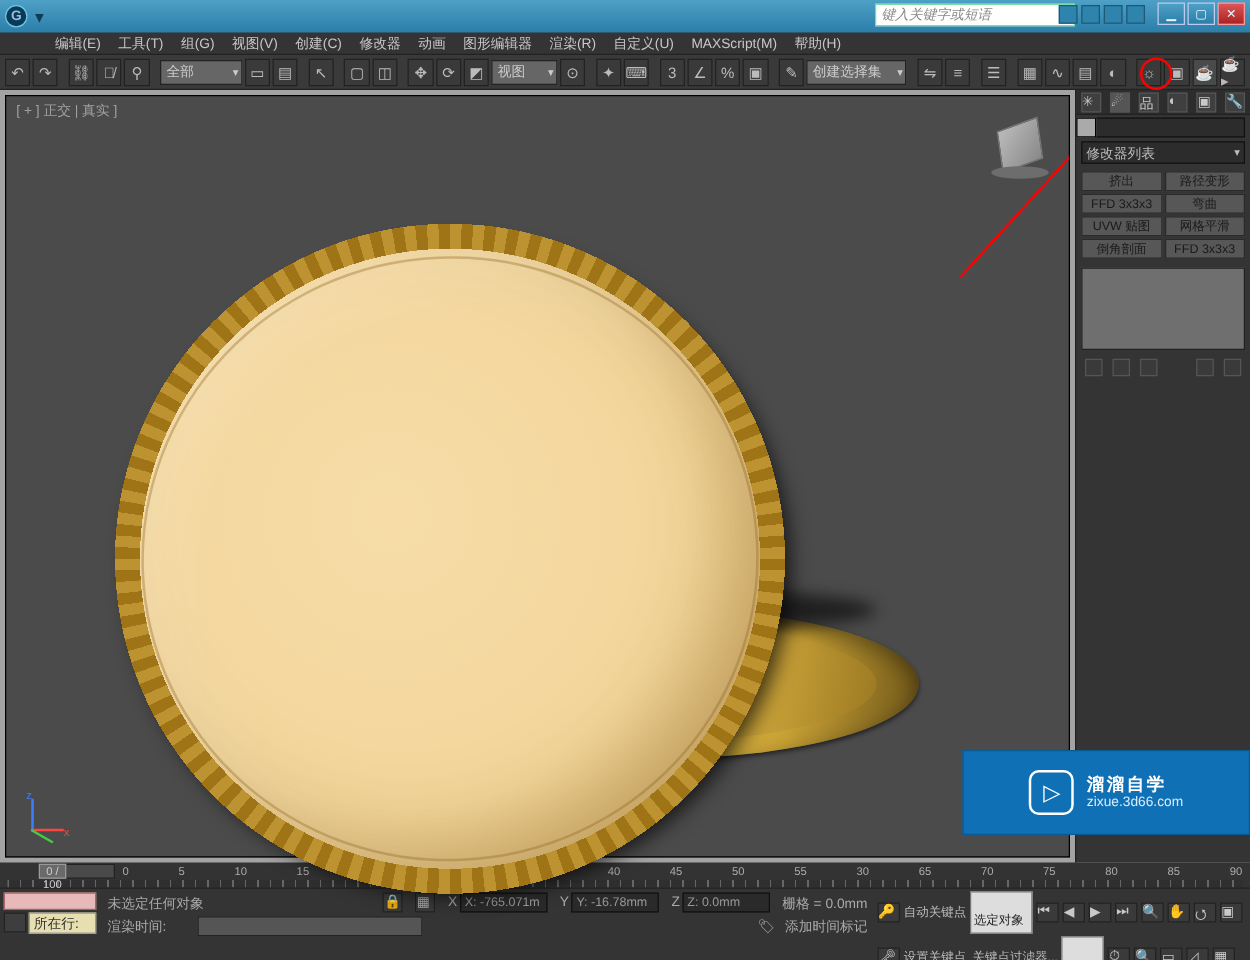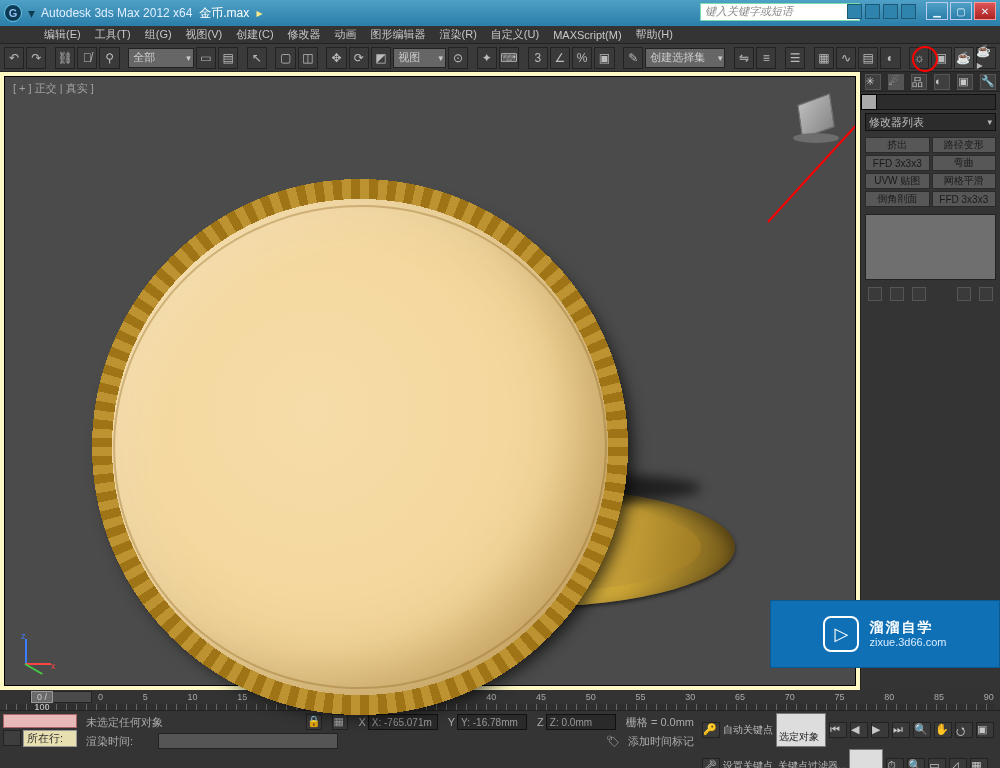--- a/index.html
+++ b/index.html
@@ -20,21 +20,21 @@
 .menubar span { padding: 1px 6px; color: #c8c8c8; font-size: 11px; cursor: default; }
 
 .maintool { height: 28px; background: #3a3a3a; display:flex; align-items:center; padding:0 4px; gap:2px; border-bottom:1px solid #222;position:relative;}
 .tbtn{width:22px;height:22px;background:#3a3a3a;border:1px solid #222;display:inline-flex;align-items:center;justify-content:center;color:#bbb;font-size:12px;}
 .tbtn.sq{background:#4a4a4a;}
 .tsel{height:20px;background:#666;border:1px solid #222;color:#ccc;padding:0 14px 0 4px;display:inline-flex;align-items:center;font-size:11px;position:relative;}
 .tsel::after{content:"▾";position:absolute;right:2px;font-size:9px;}
 .sep{width:5px;}
 .maintool .right-highlight{position:absolute;right:62px;top:2px;width:26px;height:26px;border:2px solid red;border-radius:50%;}
 
-.workarea{position:relative;height:618px;background:#fef9c3;display:flex;}
+.workarea{position:relative;height:618px;background:#a3a3a3;display:flex;}
 .vp-wrap{flex:1;position:relative;}
 .viewport{position:absolute;left:4px;top:4px;right:4px;bottom:4px;background:#4b4b4b;border:1px solid #000;}
 .vp-label{position:absolute;left:8px;top:4px;color:#a0a0a0;font-size:11px;}
 .vp-cube{position:absolute;right:16px;top:18px;width:46px;height:46px;}
 .vp-cube .c{width:34px;height:34px;background:linear-gradient(135deg,#bbb,#888);transform:rotate(-8deg) skewY(-12deg);border:1px solid #777;margin:4px auto;}
 .vp-cube .base{width:46px;height:10px;border-radius:50%;background:#6d6d6d;position:absolute;bottom:-2px;left:0;}
 .axes{position:absolute;left:10px;bottom:10px;width:40px;height:40px;}
 .axes .z{position:absolute;left:10px;bottom:10px;width:2px;height:26px;background:#3d7dff;}
 .axes .x{position:absolute;left:10px;bottom:10px;width:26px;height:2px;background:#ff4444;}
 .axes .y{position:absolute;left:10px;bottom:10px;width:20px;height:2px;background:#44cc44;transform:rotate(30deg);transform-origin:left;}
@@ -99,24 +99,20 @@
 .watermark .txt{display:flex;flex-direction:column;line-height:1.1;}
 .watermark .txt .a{font-size:14px;font-weight:bold;letter-spacing:2px;}
 .watermark .txt .b{font-size:11px;color:#d7ecff;}
 </style>
 </head>
 <body>
 
 <div class="titlebar">
   <div class="logo">G</div>
   <span class="dash">▾</span>
-  <span class="title">
-    <span>Autodesk 3ds Max  2012 x64</span>&nbsp;&nbsp;<span class="file">金币.max</span>
-    <span style="color:#ffeb8a;margin-left:4px;">▸</span>
-  </span>
   <div class="search">键入关键字或短语</div>
   <div class="iconset">
     <span></span>
     <span></span>
     <span></span>
     <span></span>
   </div>
   <div class="winbtns">
     <div>▁</div>
     <div>▢</div>

